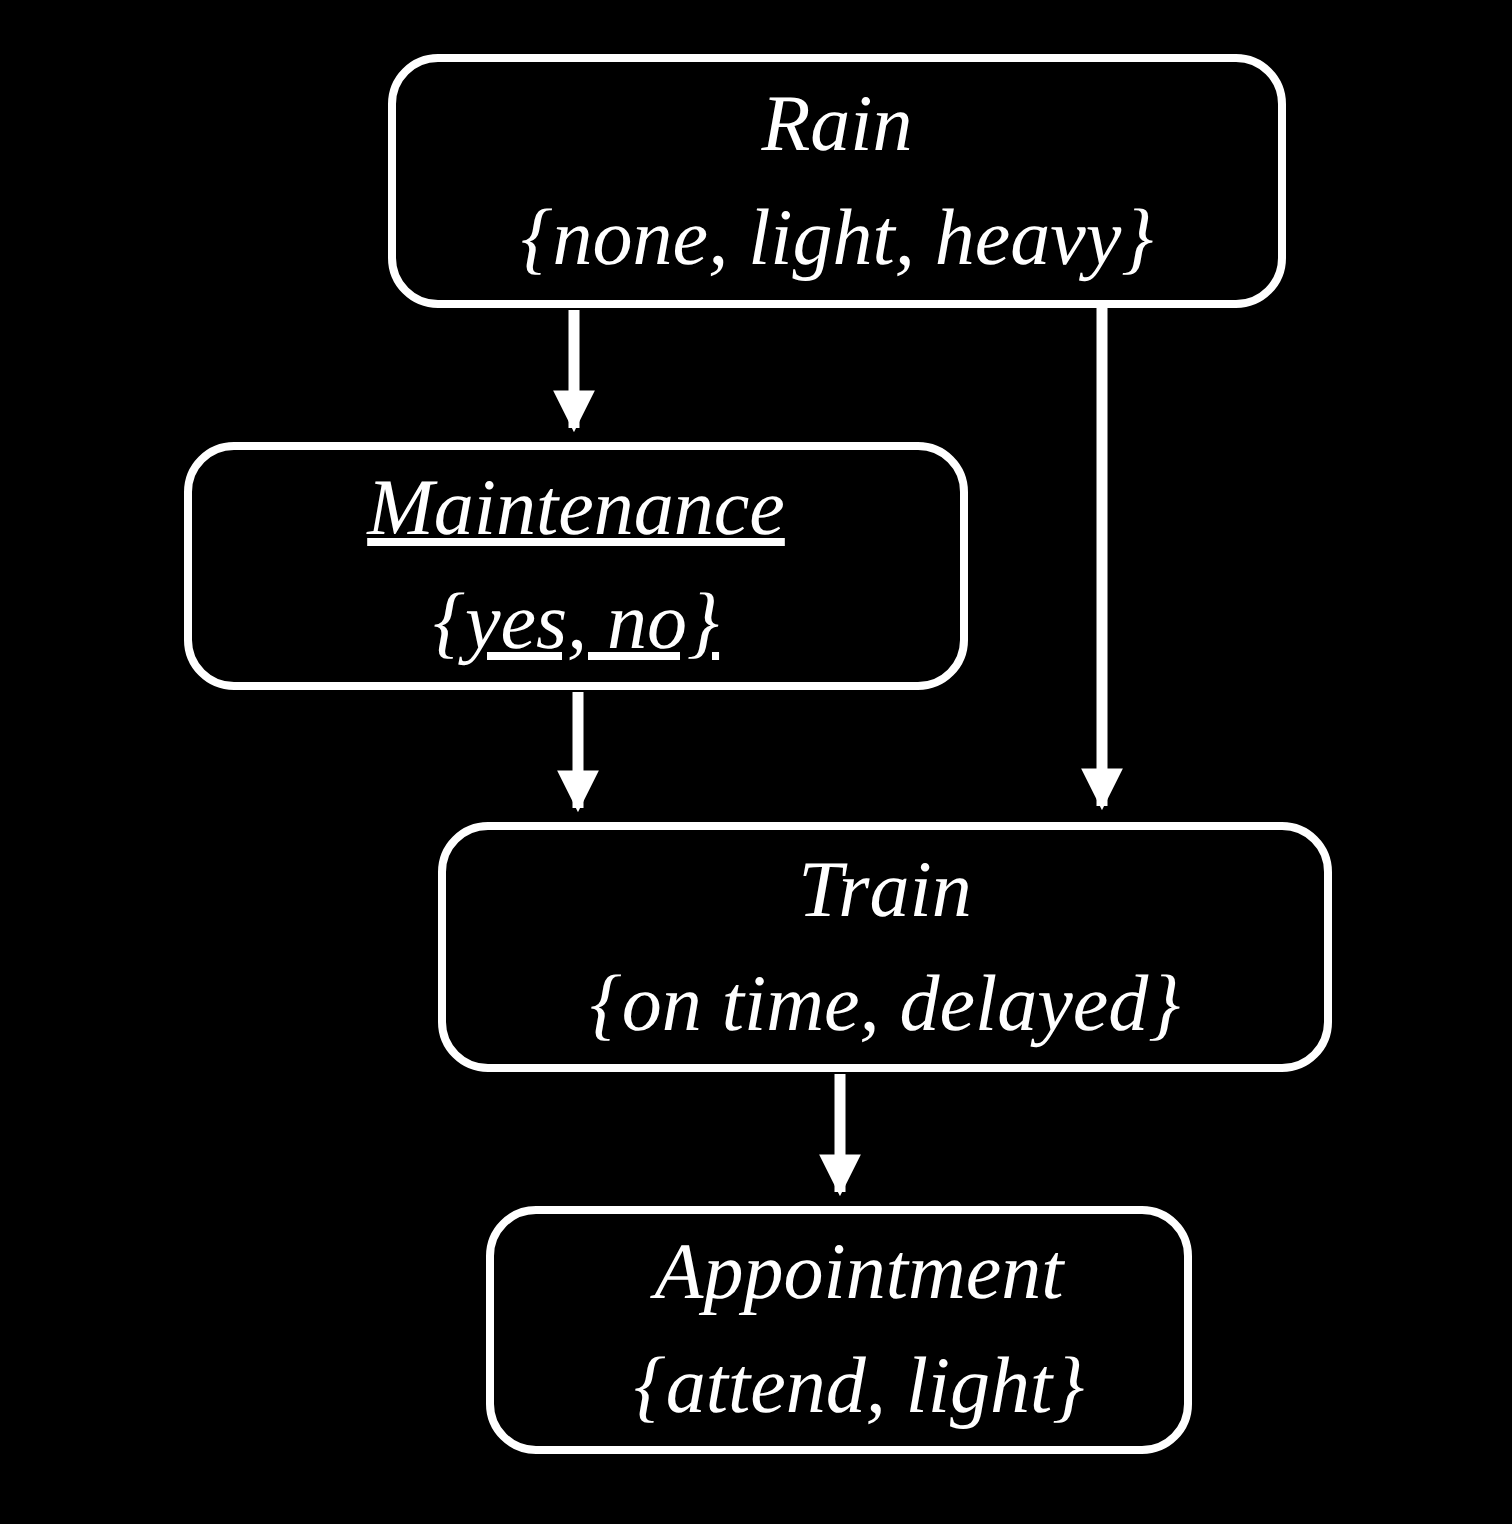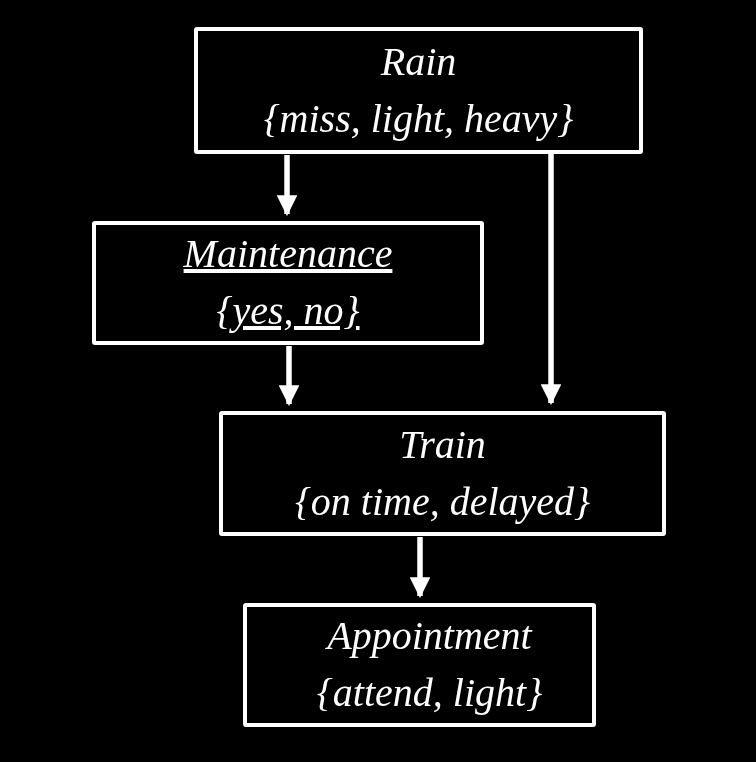--- a/index.html
+++ b/index.html
@@ -27,21 +27,21 @@
     stroke: currentColor;
     stroke-width: 5.5;
   }
   .edges marker path {
     fill: currentColor;
   }
   .node {
     position: absolute;
     box-sizing: border-box;
     border: 4px solid var(--fg, #ffffff);
-    border-radius: 3px;
+    border-radius: 25px;
     background: var(--bg, #000000);
     color: var(--fg, #ffffff);
     display: flex;
     flex-direction: column;
     align-items: center;
     justify-content: center;
     text-align: center;
     font-style: italic;
     font-size: 40px;
     line-height: 1.42;
@@ -63,21 +63,21 @@
       </marker>
     </defs>
     <line x1="287" y1="155" x2="287" y2="214" marker-end="url(#ah)"></line>
     <line x1="551" y1="154" x2="551" y2="403" marker-end="url(#ah)"></line>
     <line x1="289" y1="346" x2="289" y2="404" marker-end="url(#ah)"></line>
     <line x1="420" y1="537" x2="420" y2="596" marker-end="url(#ah)"></line>
   </svg>
 
   <div class="node node-rain">
     <div>Rain</div>
-    <div>{miss, light, heavy}</div>
+    <div>{none, light, heavy}</div>
   </div>
 
   <div class="node node-maintenance">
     <div>Maintenance</div>
     <div>{yes, no}</div>
   </div>
 
   <div class="node node-train">
     <div>Train</div>
     <div>{on time, delayed}</div>

